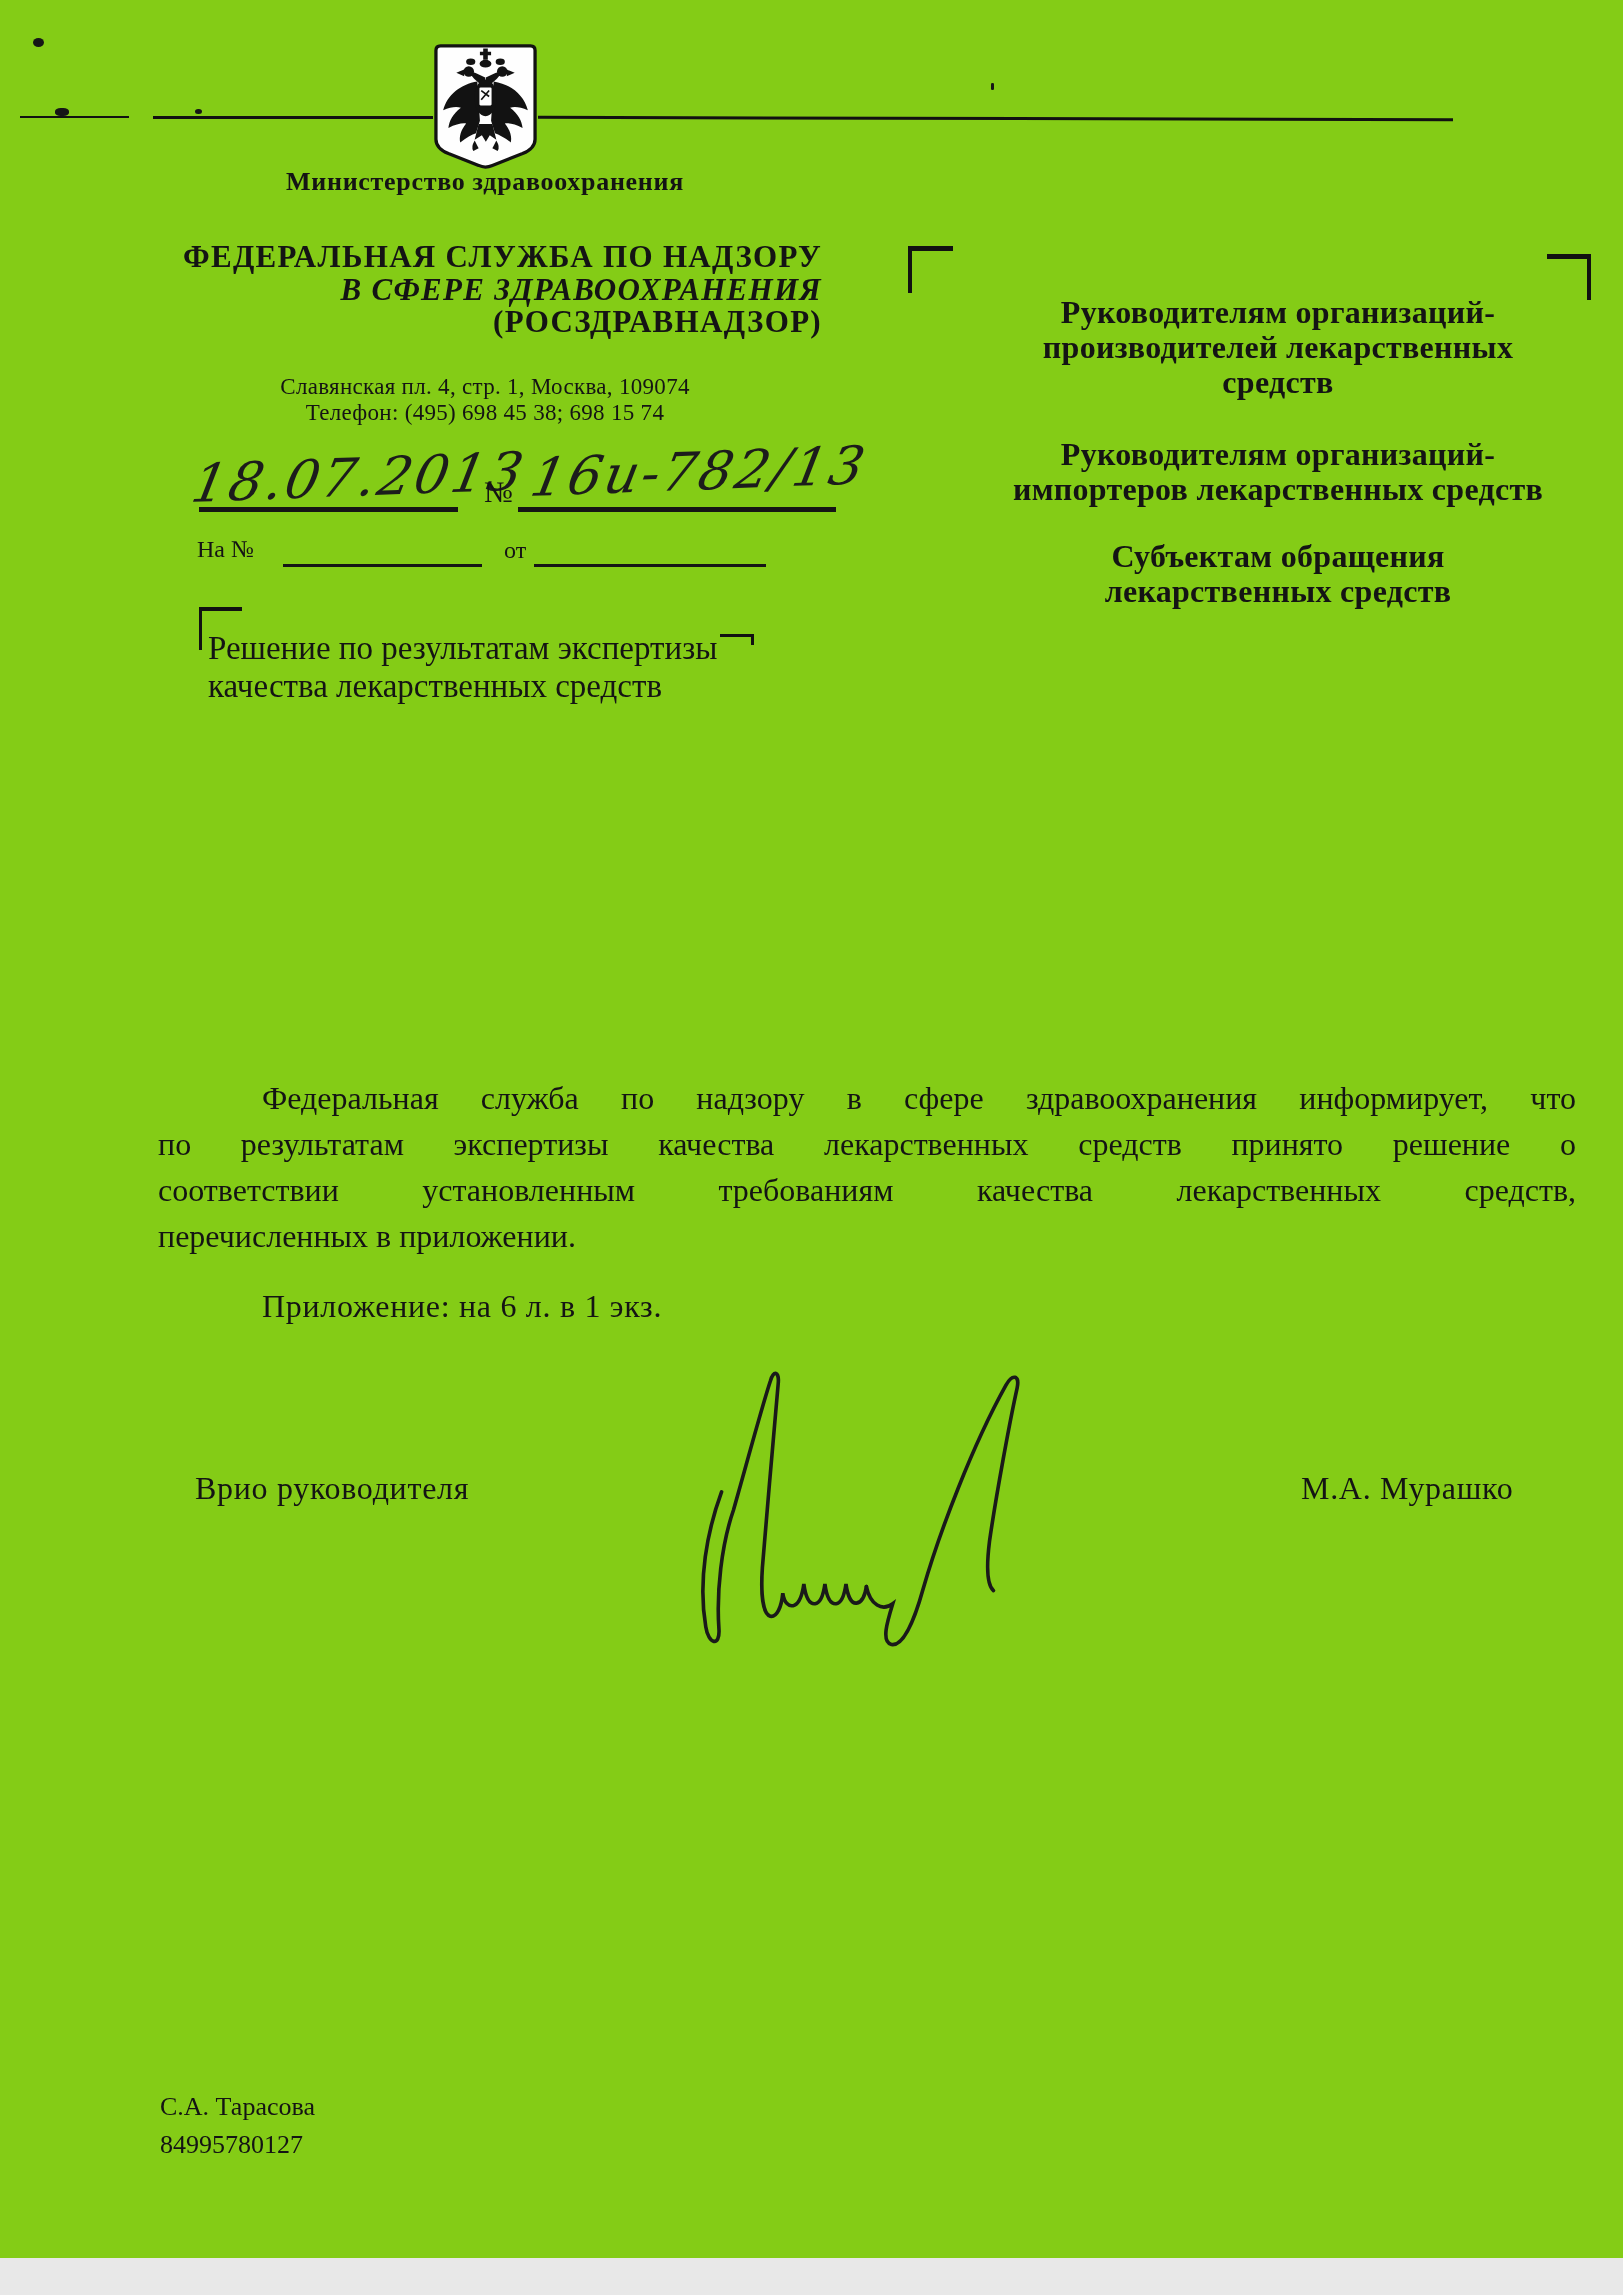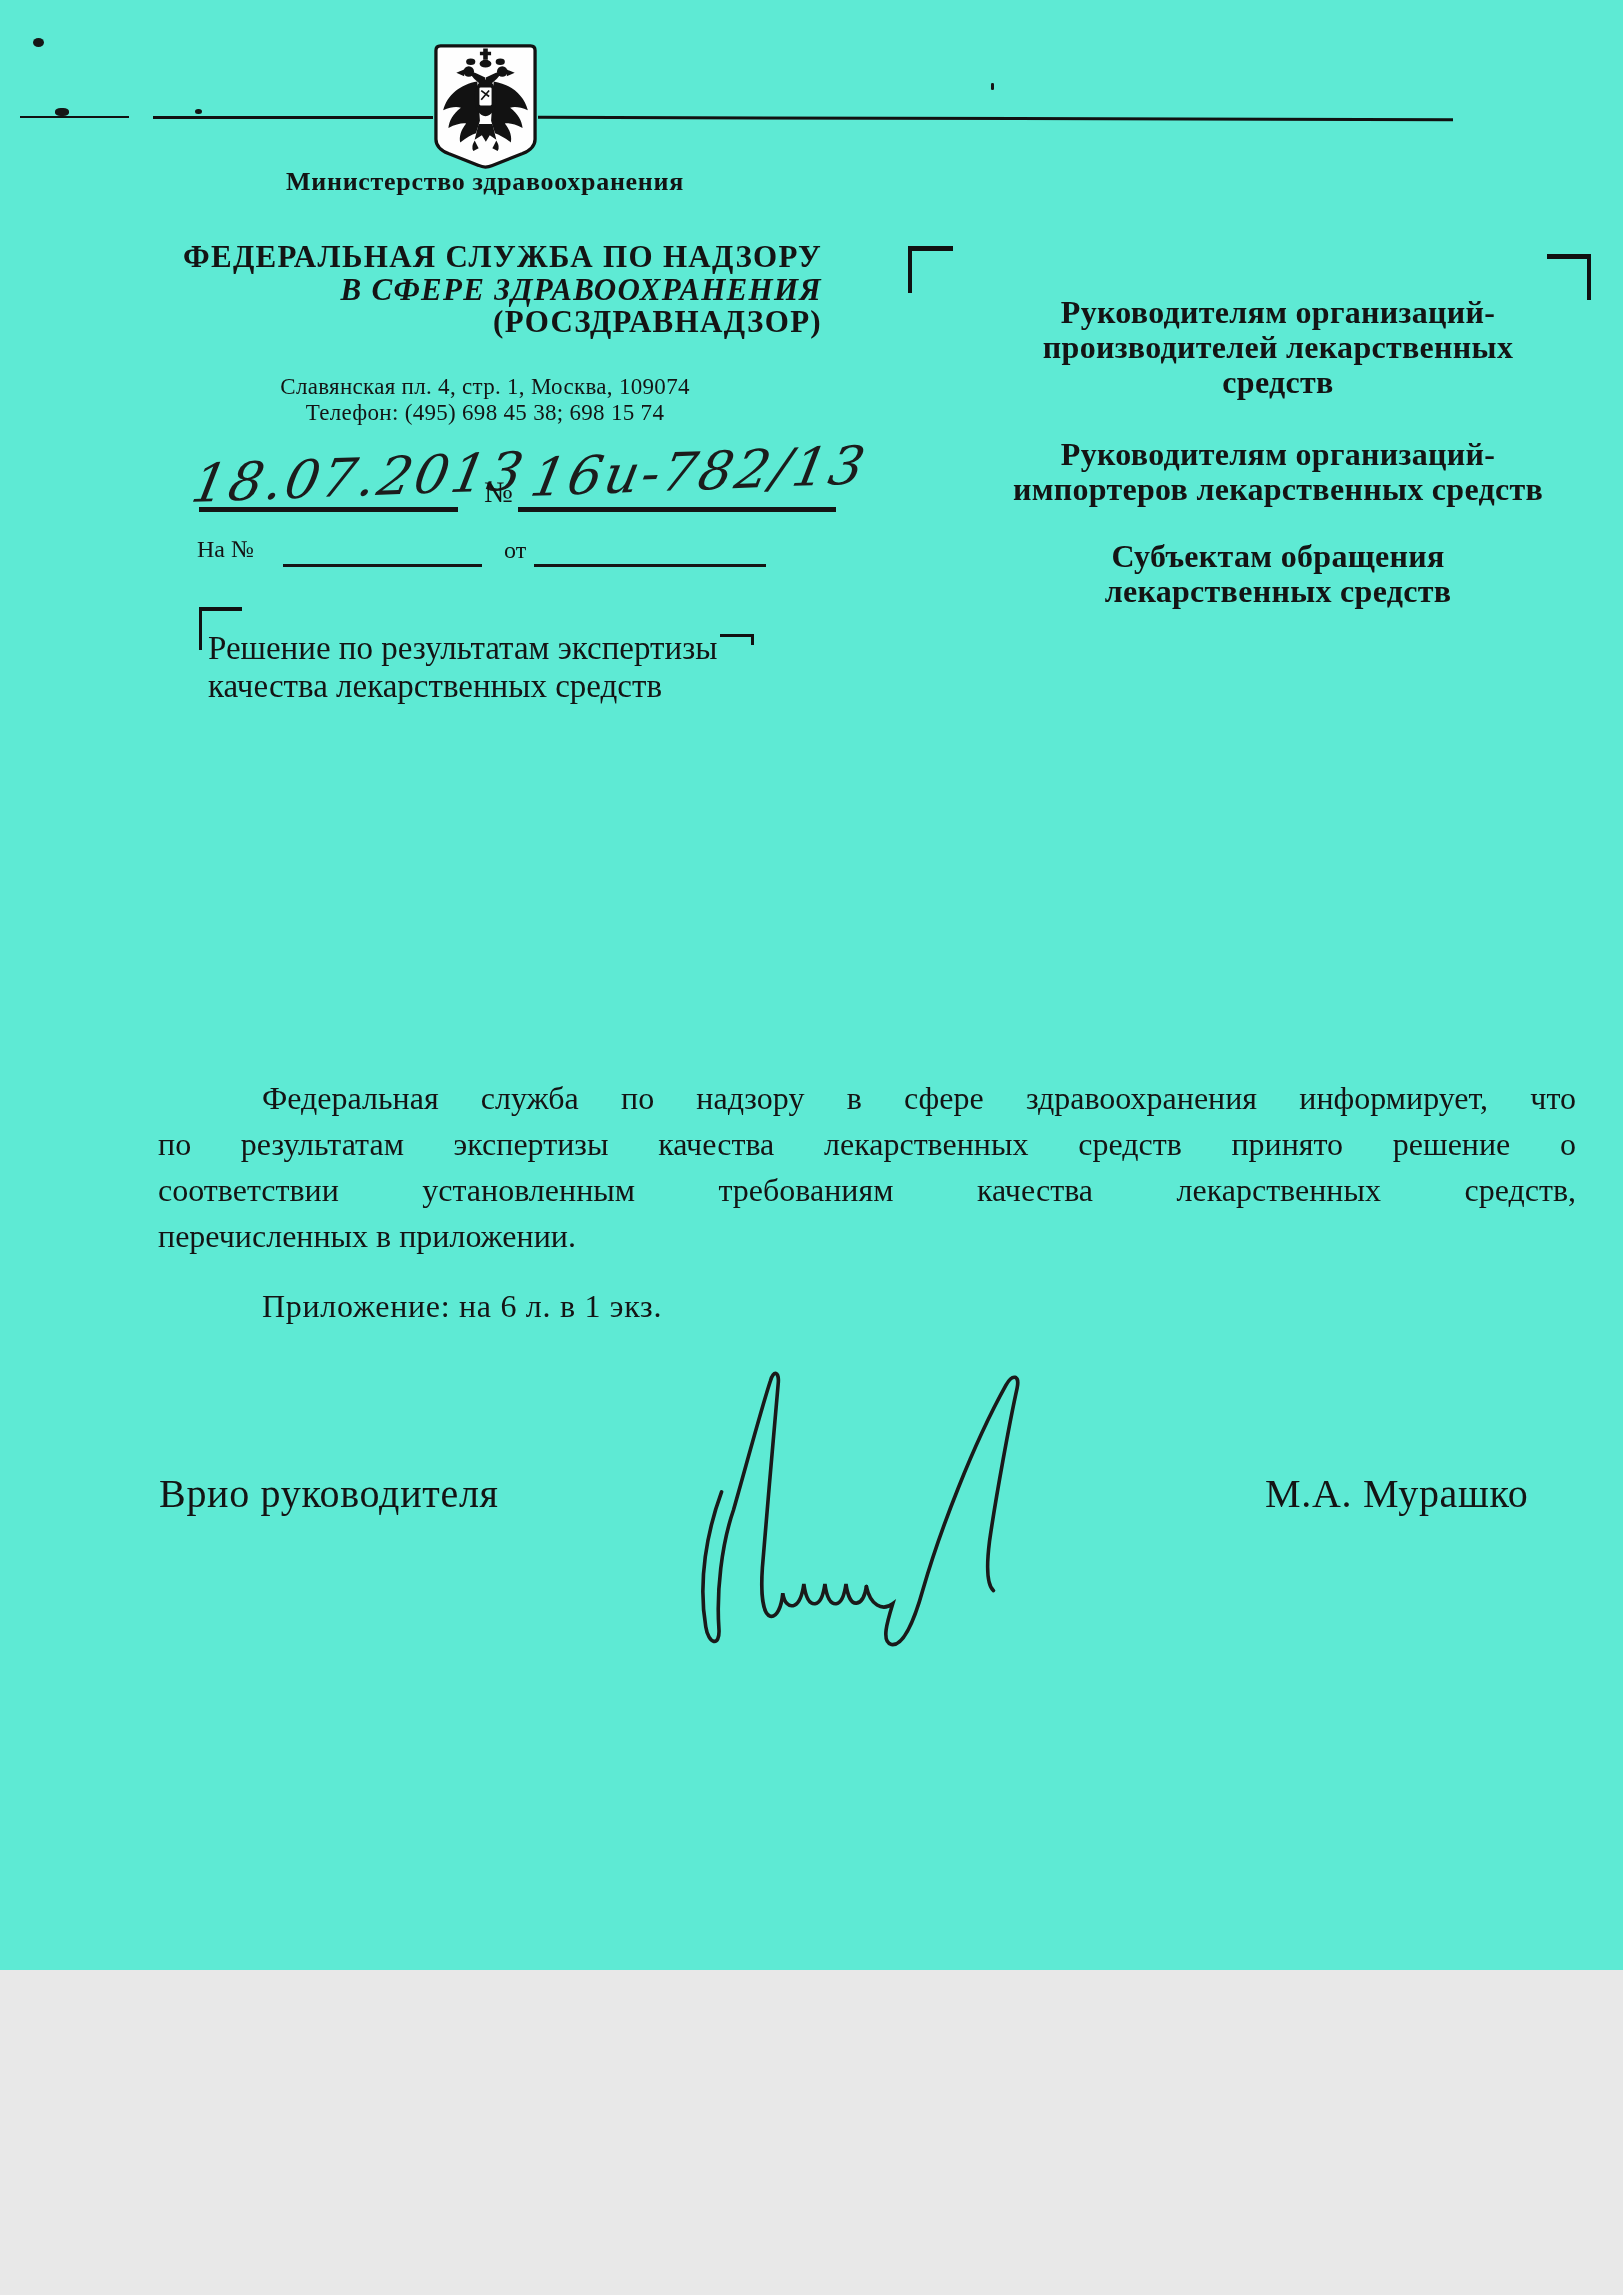--- a/index.html
+++ b/index.html
@@ -1,19 +1,19 @@
 <!DOCTYPE html>
 <html lang="ru" style="font-size:10.5px"><head>
 <meta charset="utf-8">
 <style>
   html,body{margin:0;padding:0;background:#e8e8e8;}
   .page{
     position:relative;
-    width:1623px;height:1970px;
-    background:#5eead4;
+    width:1623px;height:2258px;
+    background:#84cc16;
     font-family:"Liberation Serif","DejaVu Serif",serif;
     color:#141414;
     overflow:hidden;
   }
   .abs{position:absolute;}
   
   .issuer-col{left:148px;width:674px;text-align:center;}
   .ministry{font-size:26px;font-weight:bold;letter-spacing:0.7px;}
   .service{font-size:31px;font-weight:bold;letter-spacing:1.3px;text-align:right;}
   .addr{font-size:23px;letter-spacing:0.3px;}
@@ -31,21 +31,21 @@
   .subj{font-size:33px;line-height:38px;white-space:nowrap;}
   
   .recip{left:949px;width:658px;text-align:center;font-weight:bold;
          font-size:32px;line-height:35px;letter-spacing:0.3px;}
   
   .body-par{left:158px;width:1418px;font-size:32px;line-height:46px;}
   .body-line{text-align:justify;text-align-last:justify;}
   .body-line:first-child{text-indent:104px;}
   .body-line:last-child{text-align:left;text-align-last:left;}
   .att{font-size:32px;letter-spacing:0.7px;white-space:nowrap;}
-  .sig-row{font-size:40px;letter-spacing:0.7px;white-space:nowrap;}
+  .sig-row{font-size:32px;letter-spacing:0.7px;white-space:nowrap;margin-left:36px;}
   .footer-txt{font-size:26px;white-space:nowrap;}
   .mark{background:#111;}
   .speck{position:absolute;background:#161616;border-radius:50%;}
 </style>
 </head>
 <body>
 
 <div class="page">
 
   <div class="speck" style="left:33px;top:38px;width:11.2px;height:9.2px;"></div>

